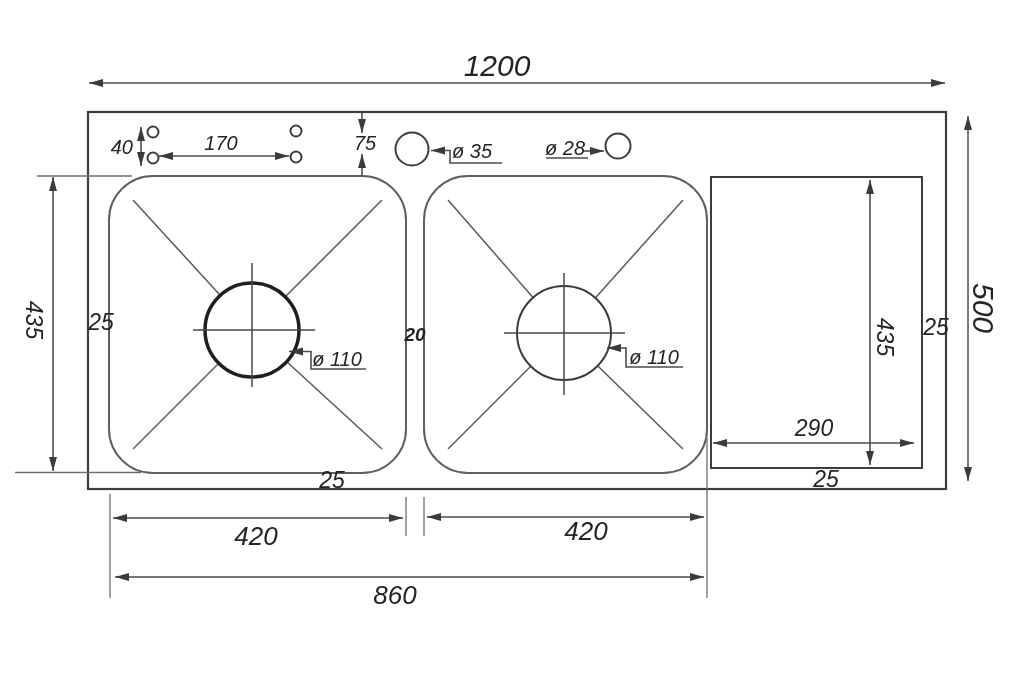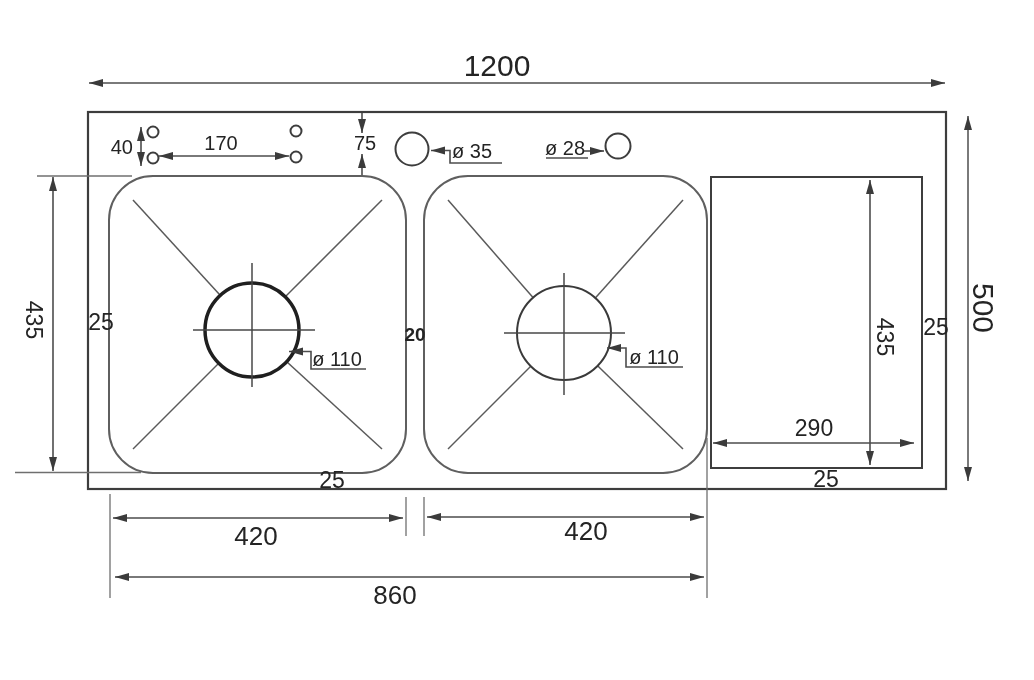--- a/index.html
+++ b/index.html
@@ -2,20 +2,21 @@
 <html><head>
 <meta charset="utf-8">
 <style>
   html,body{margin:0;padding:0;background:#ffffff;}
   .page{
     position:relative;
     width:1034px;height:680px;
     background:#ffffff;
     font-family:"Liberation Sans", sans-serif;
     overflow:hidden;
+    font-style:italic;
   }
   svg{display:block;}
   text{
     fill:#242424;
     font-family:"Liberation Sans", sans-serif;
   }
   .dim-big{font-size:30px;}
   .dim-med{font-size:26px;}
   .dim-sm{font-size:23px;}
   .dim-xs{font-size:20px;}

